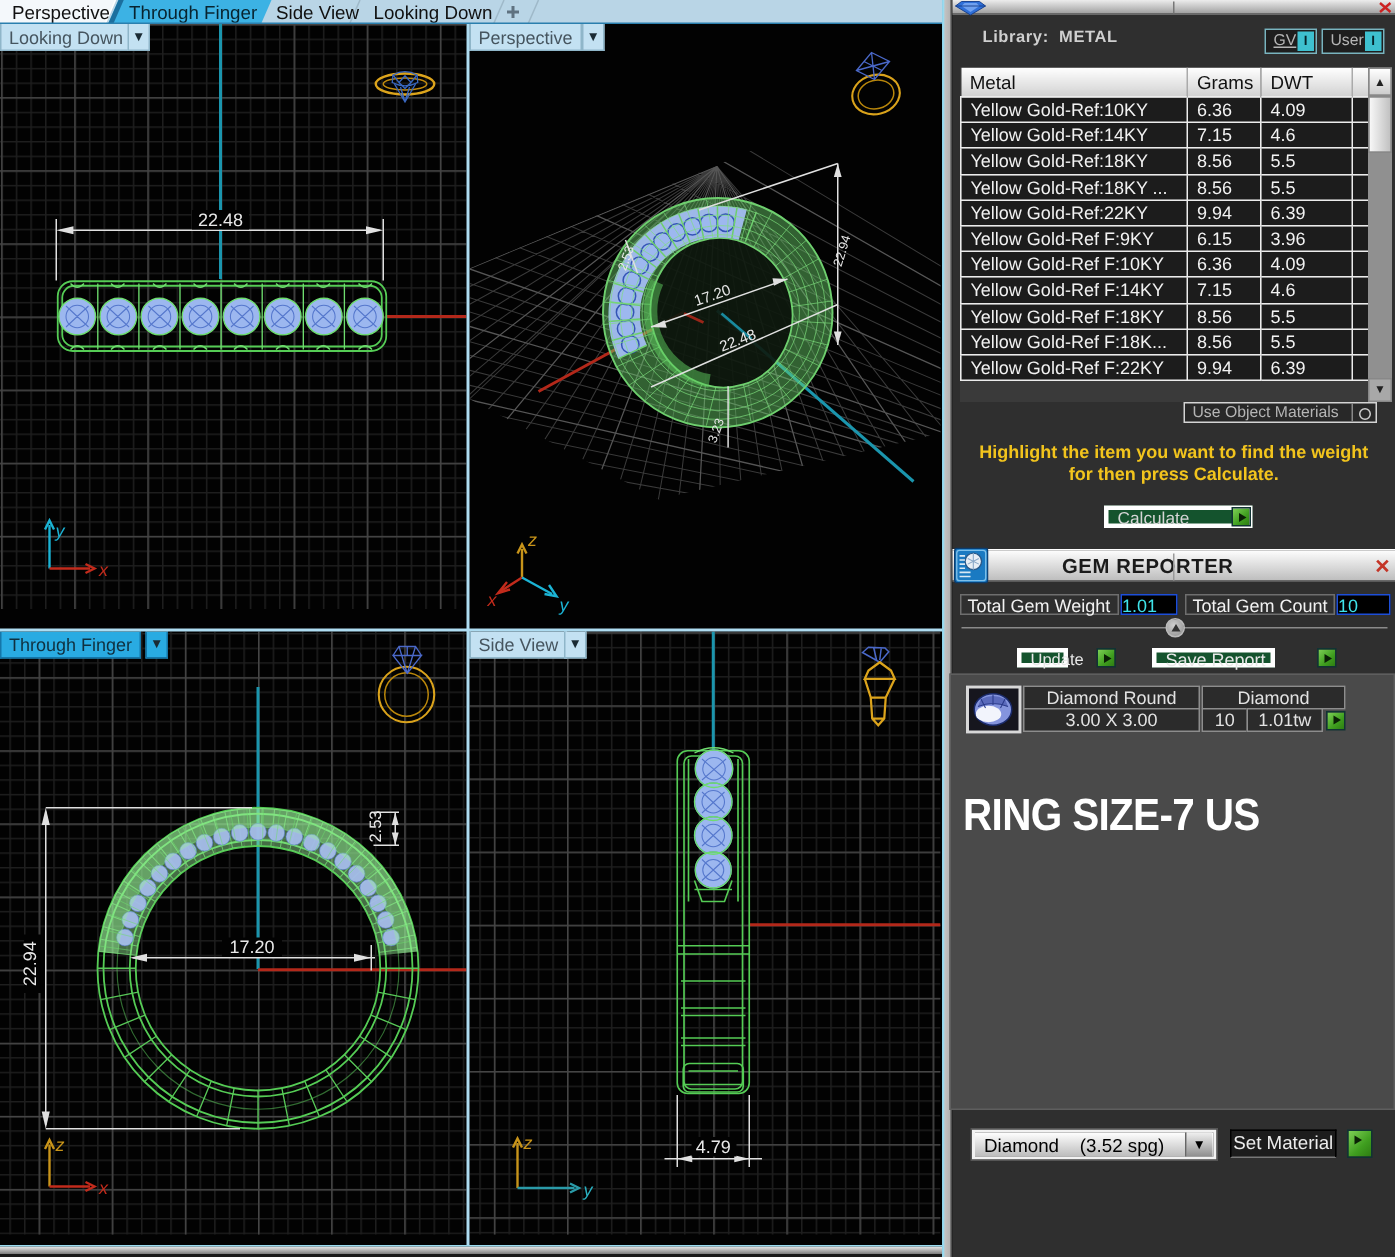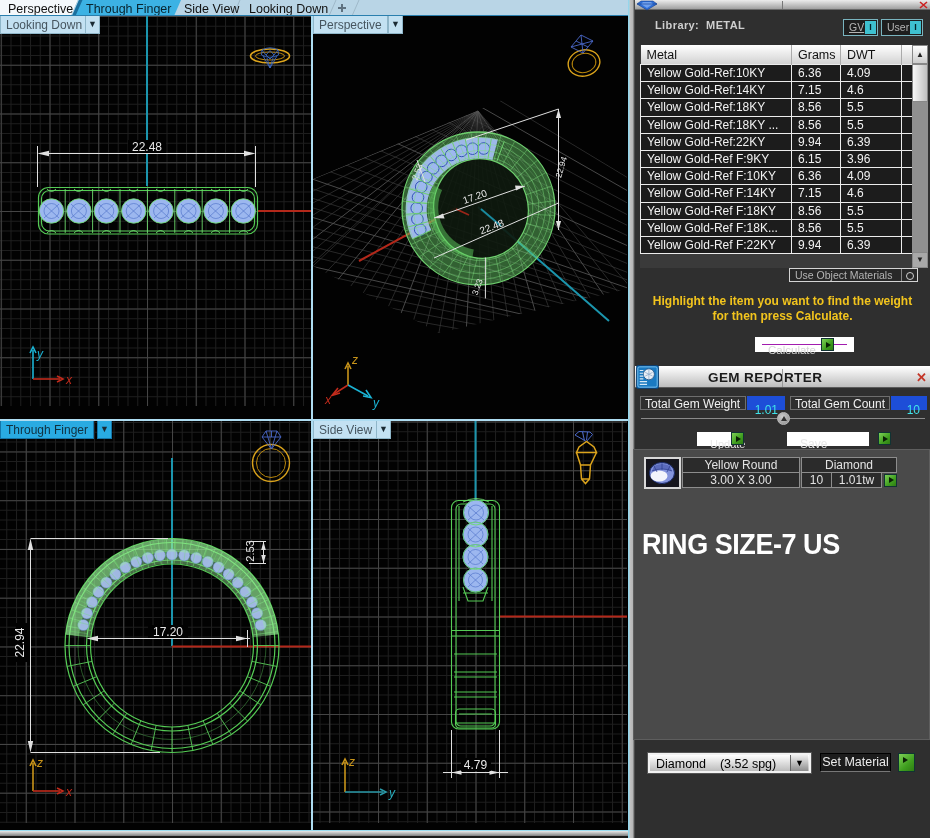--- a/index.html
+++ b/index.html
@@ -19,29 +19,29 @@
 .lib{left:655px;top:19px;color:#cfcfcf;font-size:11px;font-weight:bold;letter-spacing:.4px;}
 .tbtn{position:absolute;height:17px;background:#1e1e1e;border:1px solid #79b4bf;color:#b5b5b5;font-size:10.5px;line-height:15px;padding-left:5px;box-sizing:border-box;}
 .tbtn .tg{position:absolute;right:1px;top:1px;width:11px;height:13px;background:#3ec0cf;color:#05242a;font-weight:bold;text-align:center;line-height:13px;font-size:9px;}
 table.mt{position:absolute;left:640px;top:45px;border-collapse:collapse;table-layout:fixed;}
 table.mt th{background:linear-gradient(#ffffff,#d2d2d2);color:#111;font-size:12.5px;font-weight:normal;text-align:left;padding:0 0 0 6px;height:19px;border-right:1px solid #aaa;}
 table.mt td{background:#1c1c1c;color:#f2f2f2;font-size:12px;padding:0 0 0 6px;height:16.2px;border:1px solid #ececec;white-space:nowrap;overflow:hidden;}
 .uom{left:789px;top:268px;width:129px;height:14px;background:#282828;border:1px solid #d4d4d4;color:#b4b4b4;font-size:10.5px;line-height:13px;padding-left:5px;box-sizing:border-box;}
 .uom .circ{position:absolute;right:3px;top:2.5px;width:8px;height:8px;border:1px solid #cfcfcf;border-radius:50%;box-sizing:border-box;}
 .uom .dv{position:absolute;right:15px;top:0;width:1px;height:12px;background:#888;}
 .ylw{left:636px;width:293px;text-align:center;color:#f2c41d;font-weight:bold;font-size:12px;}
-.dbtn{position:absolute;background:#a21caf;border:7px solid #ffffff;color:#d6d6d6;font-size:11.5px;box-sizing:border-box;margin-left:19px;}
+.dbtn{position:absolute;background:#14532d;border:3px solid #ffffff;color:#d6d6d6;font-size:11.5px;box-sizing:border-box;}
 .gbox{position:absolute;width:13px;height:13px;background:linear-gradient(135deg,#7ed056 0,#3f9e1f 60%,#2e7d12);border:1px solid #133;box-sizing:border-box;}
 .gbox:after{content:"";position:absolute;left:4px;top:2.5px;border-left:5px solid #0a2005;border-top:3.5px solid transparent;border-bottom:3.5px solid transparent;}
 #gemhdr{left:635px;top:366px;width:295px;height:21.5px;background:linear-gradient(#fdfdfd,#bdbdbd);border-top:1px solid #fff;border-bottom:1px solid #5a5a5a;box-sizing:border-box;}
 #gemhdr .t{position:absolute;left:33px;top:2.5px;font-size:13.5px;font-weight:bold;color:#1b1b1b;letter-spacing:.4px;margin-left:40px;}
 #gemhdr .dv{position:absolute;left:147px;top:2px;width:1px;height:18px;background:#999;}
 #gemhdr .x{position:absolute;right:3px;top:2.5px;color:#c43527;font-size:13px;font-weight:bold;}
 .totlbl{position:absolute;height:14px;background:#2f2f2f;border:1px solid #6e6e6e;color:#f2f2f2;font-size:12px;line-height:14px;padding-left:4px;box-sizing:border-box;}
-.totval{position:absolute;height:14px;background:#000;border:7px solid #1d4ed8;color:#3fe3ea;font-size:12px;line-height:14px;text-align:right;box-sizing:border-box;}
+.totval{position:absolute;height:14px;background:#000;border:1px solid #1d4ed8;color:#3fe3ea;font-size:12px;line-height:14px;text-align:left;box-sizing:border-box;}
 #lightpan{left:633px;top:448.5px;width:297px;height:291px;background:#4a4a4a;border:1px solid #5e5e5e;box-sizing:border-box;}
 .gcell{position:absolute;background:#2b2b2b;border:1px solid #8d8d8d;color:#e2e2e2;font-size:12px;text-align:center;box-sizing:border-box;}
 #ringsize{left:642px;top:527px;color:#fff;font-weight:bold;font-size:30px;letter-spacing:-.5px;transform:scaleX(.90);transform-origin:left;}
 #combo{left:648px;top:752.5px;width:163px;height:20.5px;background:linear-gradient(#ffffff,#bcbcbc);border:2px solid #f2f2f2;outline:1px solid #555;box-sizing:border-box;color:#000;font-size:12.5px;line-height:18px;padding-left:6px;}
 #combo .arr{position:absolute;right:1px;top:0.5px;width:17px;height:15.5px;background:linear-gradient(#f0f0f0,#8e8e8e);border-left:1px solid #666;text-align:center;line-height:17px;font-size:9px;color:#000;}
 #setmat{left:820px;top:753px;width:71px;height:19px;background:#1c1c1c;border:1px solid #000;border-bottom-color:#777;color:#ececec;font-size:12.5px;line-height:17px;text-align:center;box-sizing:border-box;}
 svg{display:block}
 </style></head>
 <body>
 
@@ -545,21 +545,21 @@
 <div class="gbox" style="left:878px;top:432px;"></div>
 
 <div class="abs" id="lightpan"></div>
 <div class="gcell" style="left:644px;top:457px;width:37px;height:32px;background:#16161e;border:2px solid #d8d8d8;"></div>
 <svg class="abs" style="left:648px;top:460px" width="29" height="26" viewBox="0 0 29 26">
 <ellipse cx="14" cy="13" rx="12.5" ry="10.5" fill="#8494dd" stroke="#1a2a6a" stroke-width="1"></ellipse>
 <ellipse cx="11" cy="16" rx="8.5" ry="5.5" fill="#f2f4fc"></ellipse>
 <path d="M6 6 Q14 2 22 6 L24 11 Q14 7 4 11 Z" fill="#5a6abc"></path>
 <path d="M4 11 Q14 7 24 11 M6 6 L9 12 M22 6 L19 12 M14 3 L14 10" stroke="#2a3a8a" stroke-width="0.7" fill="none"></path>
 </svg>
-<div class="gcell" style="left:682px;top:457px;width:118px;height:16px;line-height:15px;">Yellow Round</div>
+<div class="gcell" style="left:682px;top:457px;width:118px;height:16px;line-height:15px;">Diamond Round</div>
 <div class="gcell" style="left:801px;top:457px;width:96px;height:16px;line-height:15px;">Diamond</div>
 <div class="gcell" style="left:682px;top:472px;width:118px;height:16px;line-height:15px;">3.00 X 3.00</div>
 <div class="gcell" style="left:801px;top:472px;width:31px;height:16px;line-height:15px;">10</div>
 <div class="gcell" style="left:831px;top:472px;width:51px;height:16px;line-height:15px;">1.01tw</div>
 <div class="gbox" style="left:884px;top:473.5px;"></div>
 <div class="abs" id="ringsize">RING SIZE-7 US</div>
 <div class="abs" id="combo">Diamond&nbsp;&nbsp;&nbsp;&nbsp;(3.52 spg)<span class="arr">▼</span></div>
 <div class="abs" id="setmat">Set Material</div>
 <div class="gbox" style="left:898px;top:753px;width:17px;height:19px;"></div>
 

